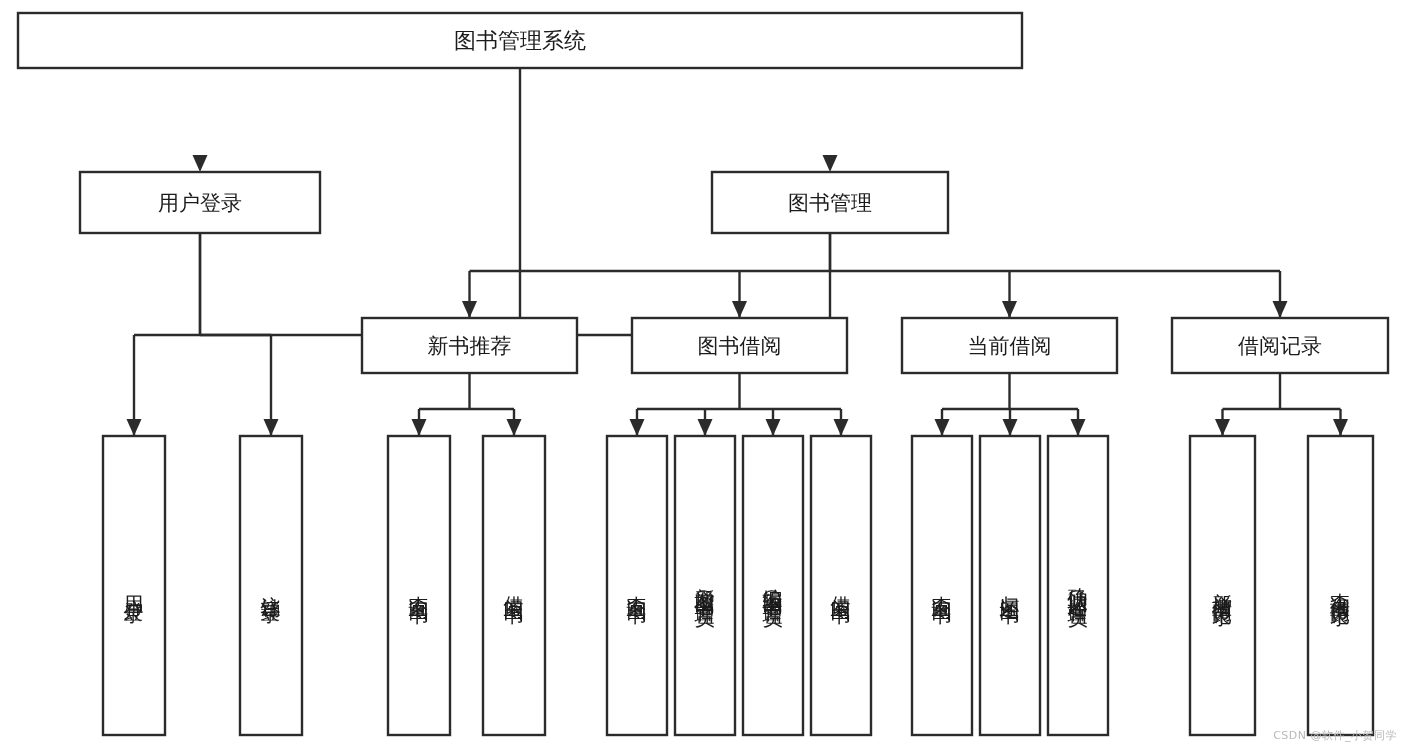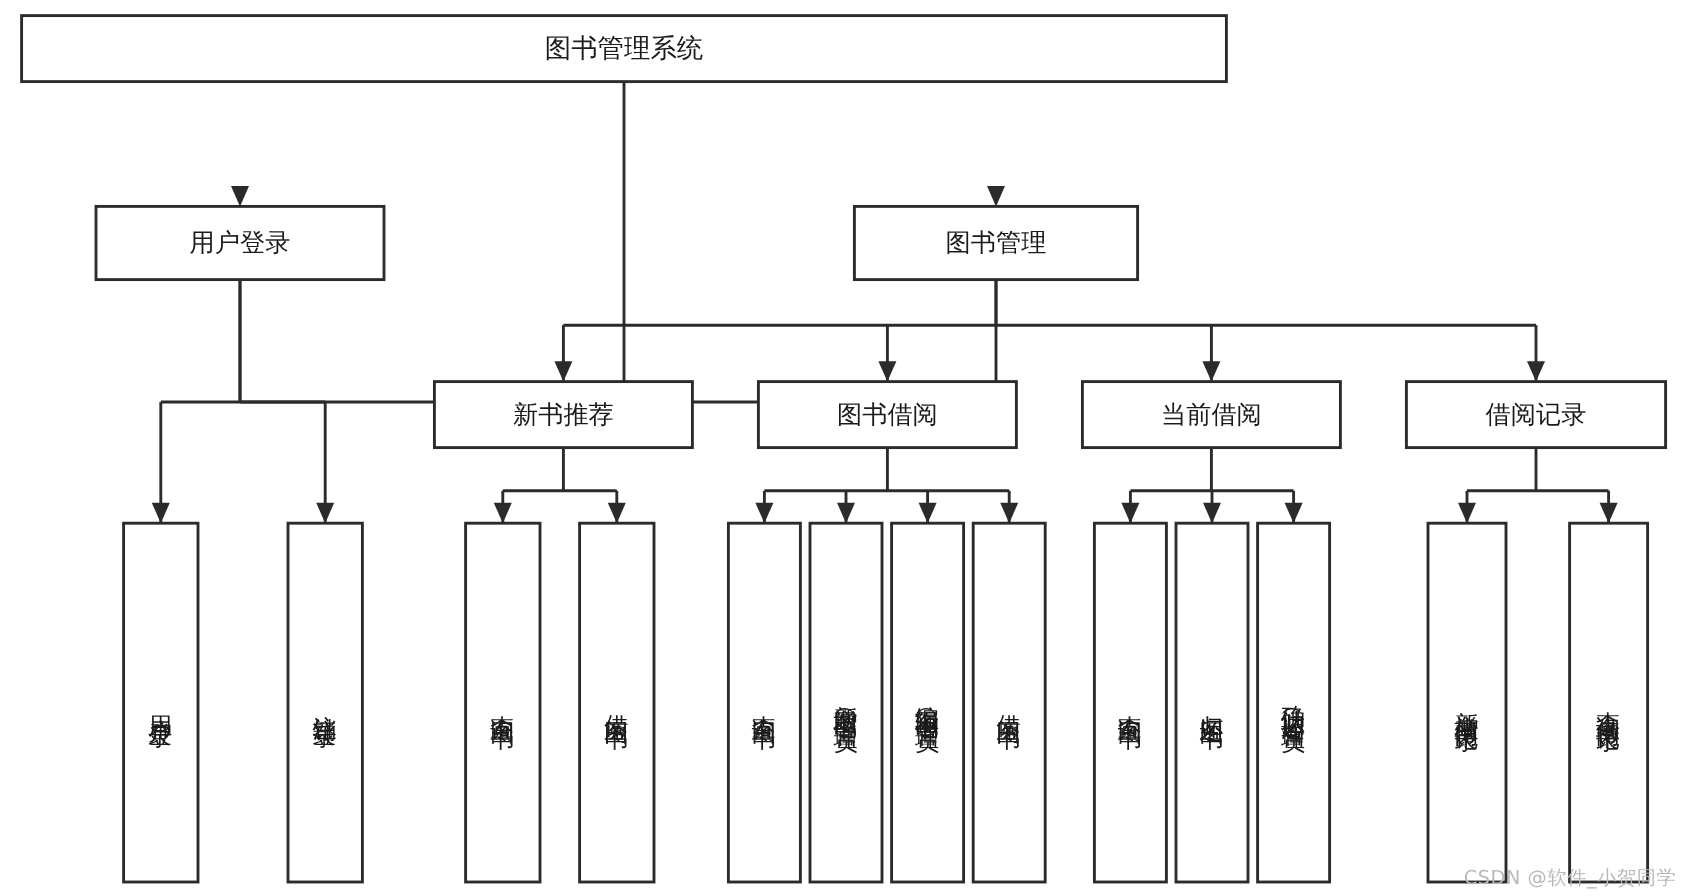--- a/index.html
+++ b/index.html
@@ -48,21 +48,21 @@
     stroke-linecap: butt;
   }
   .edge-arrow {
     fill: #2b2b2b;
     stroke: none;
   }
   .watermark {
     position: absolute;
     right: 8px;
     bottom: 4px;
-    font-size: 16px;
+    font-size: 11px;
     color: #b9b9b9;
     font-family: "DejaVu Sans", "Liberation Sans", sans-serif;
     letter-spacing: 0.5px;
     user-select: none;
     text-align: center;
   }
 </style>
 </head>
 <body>
 

